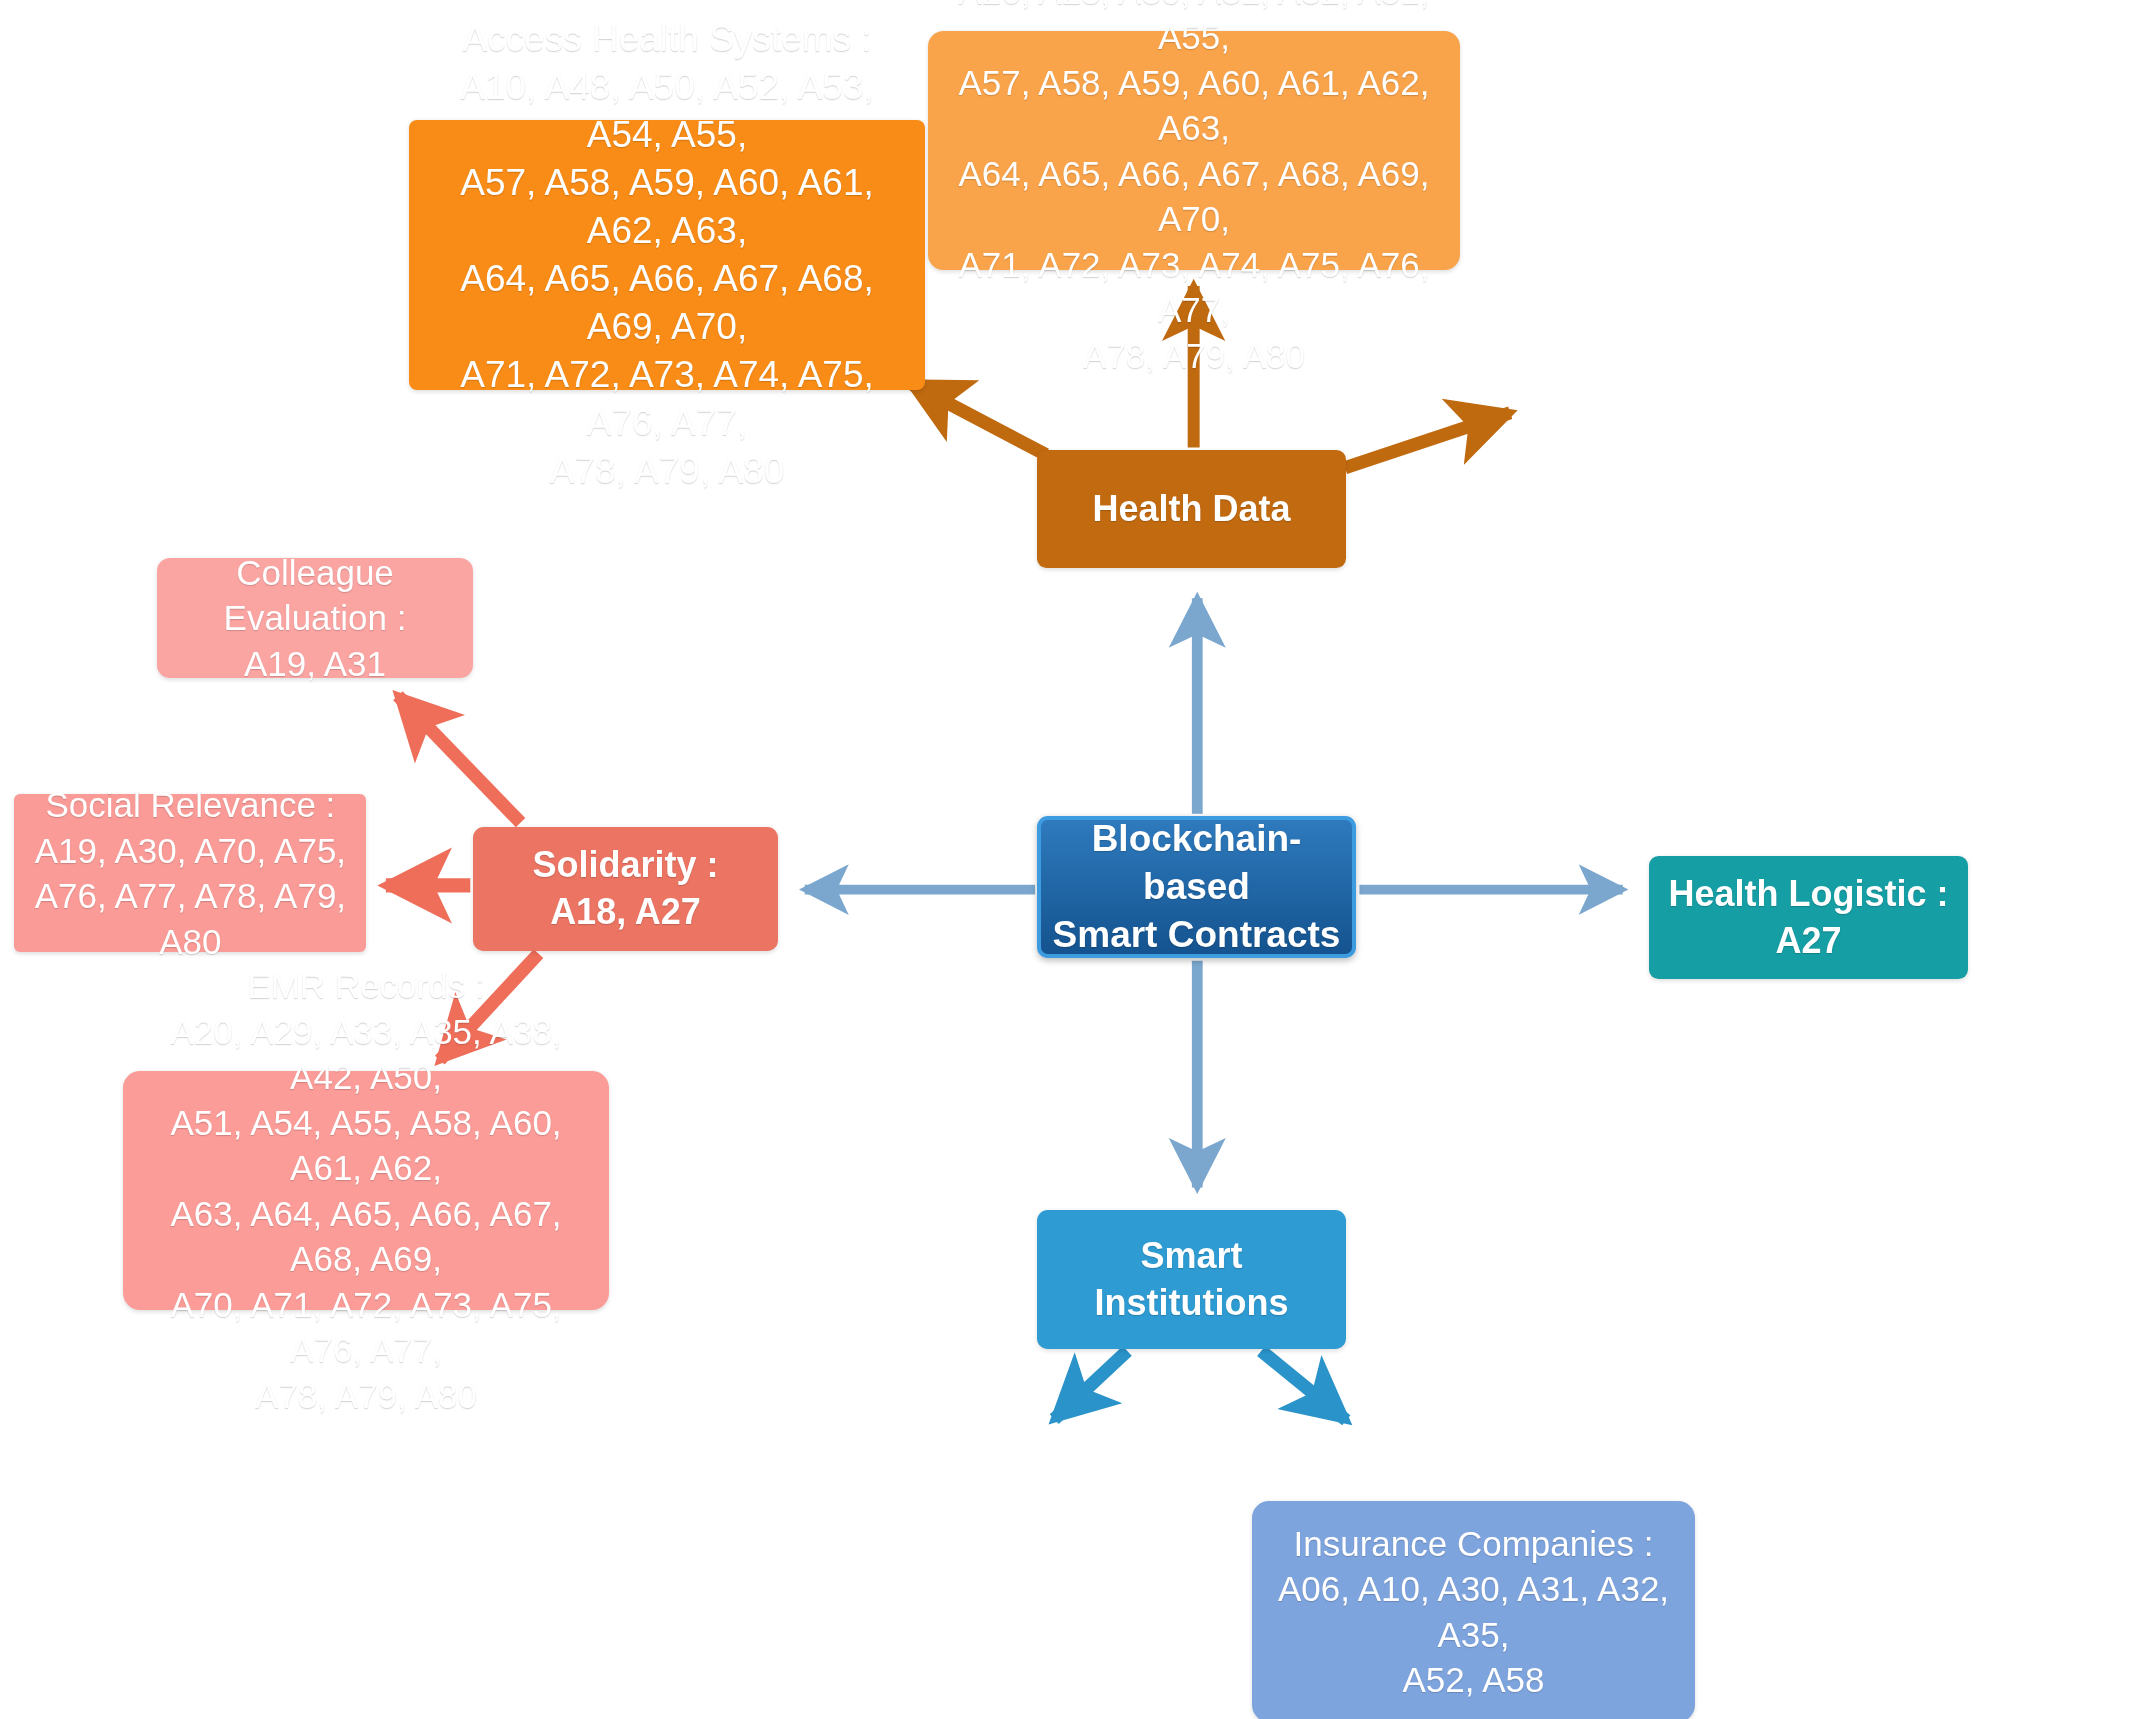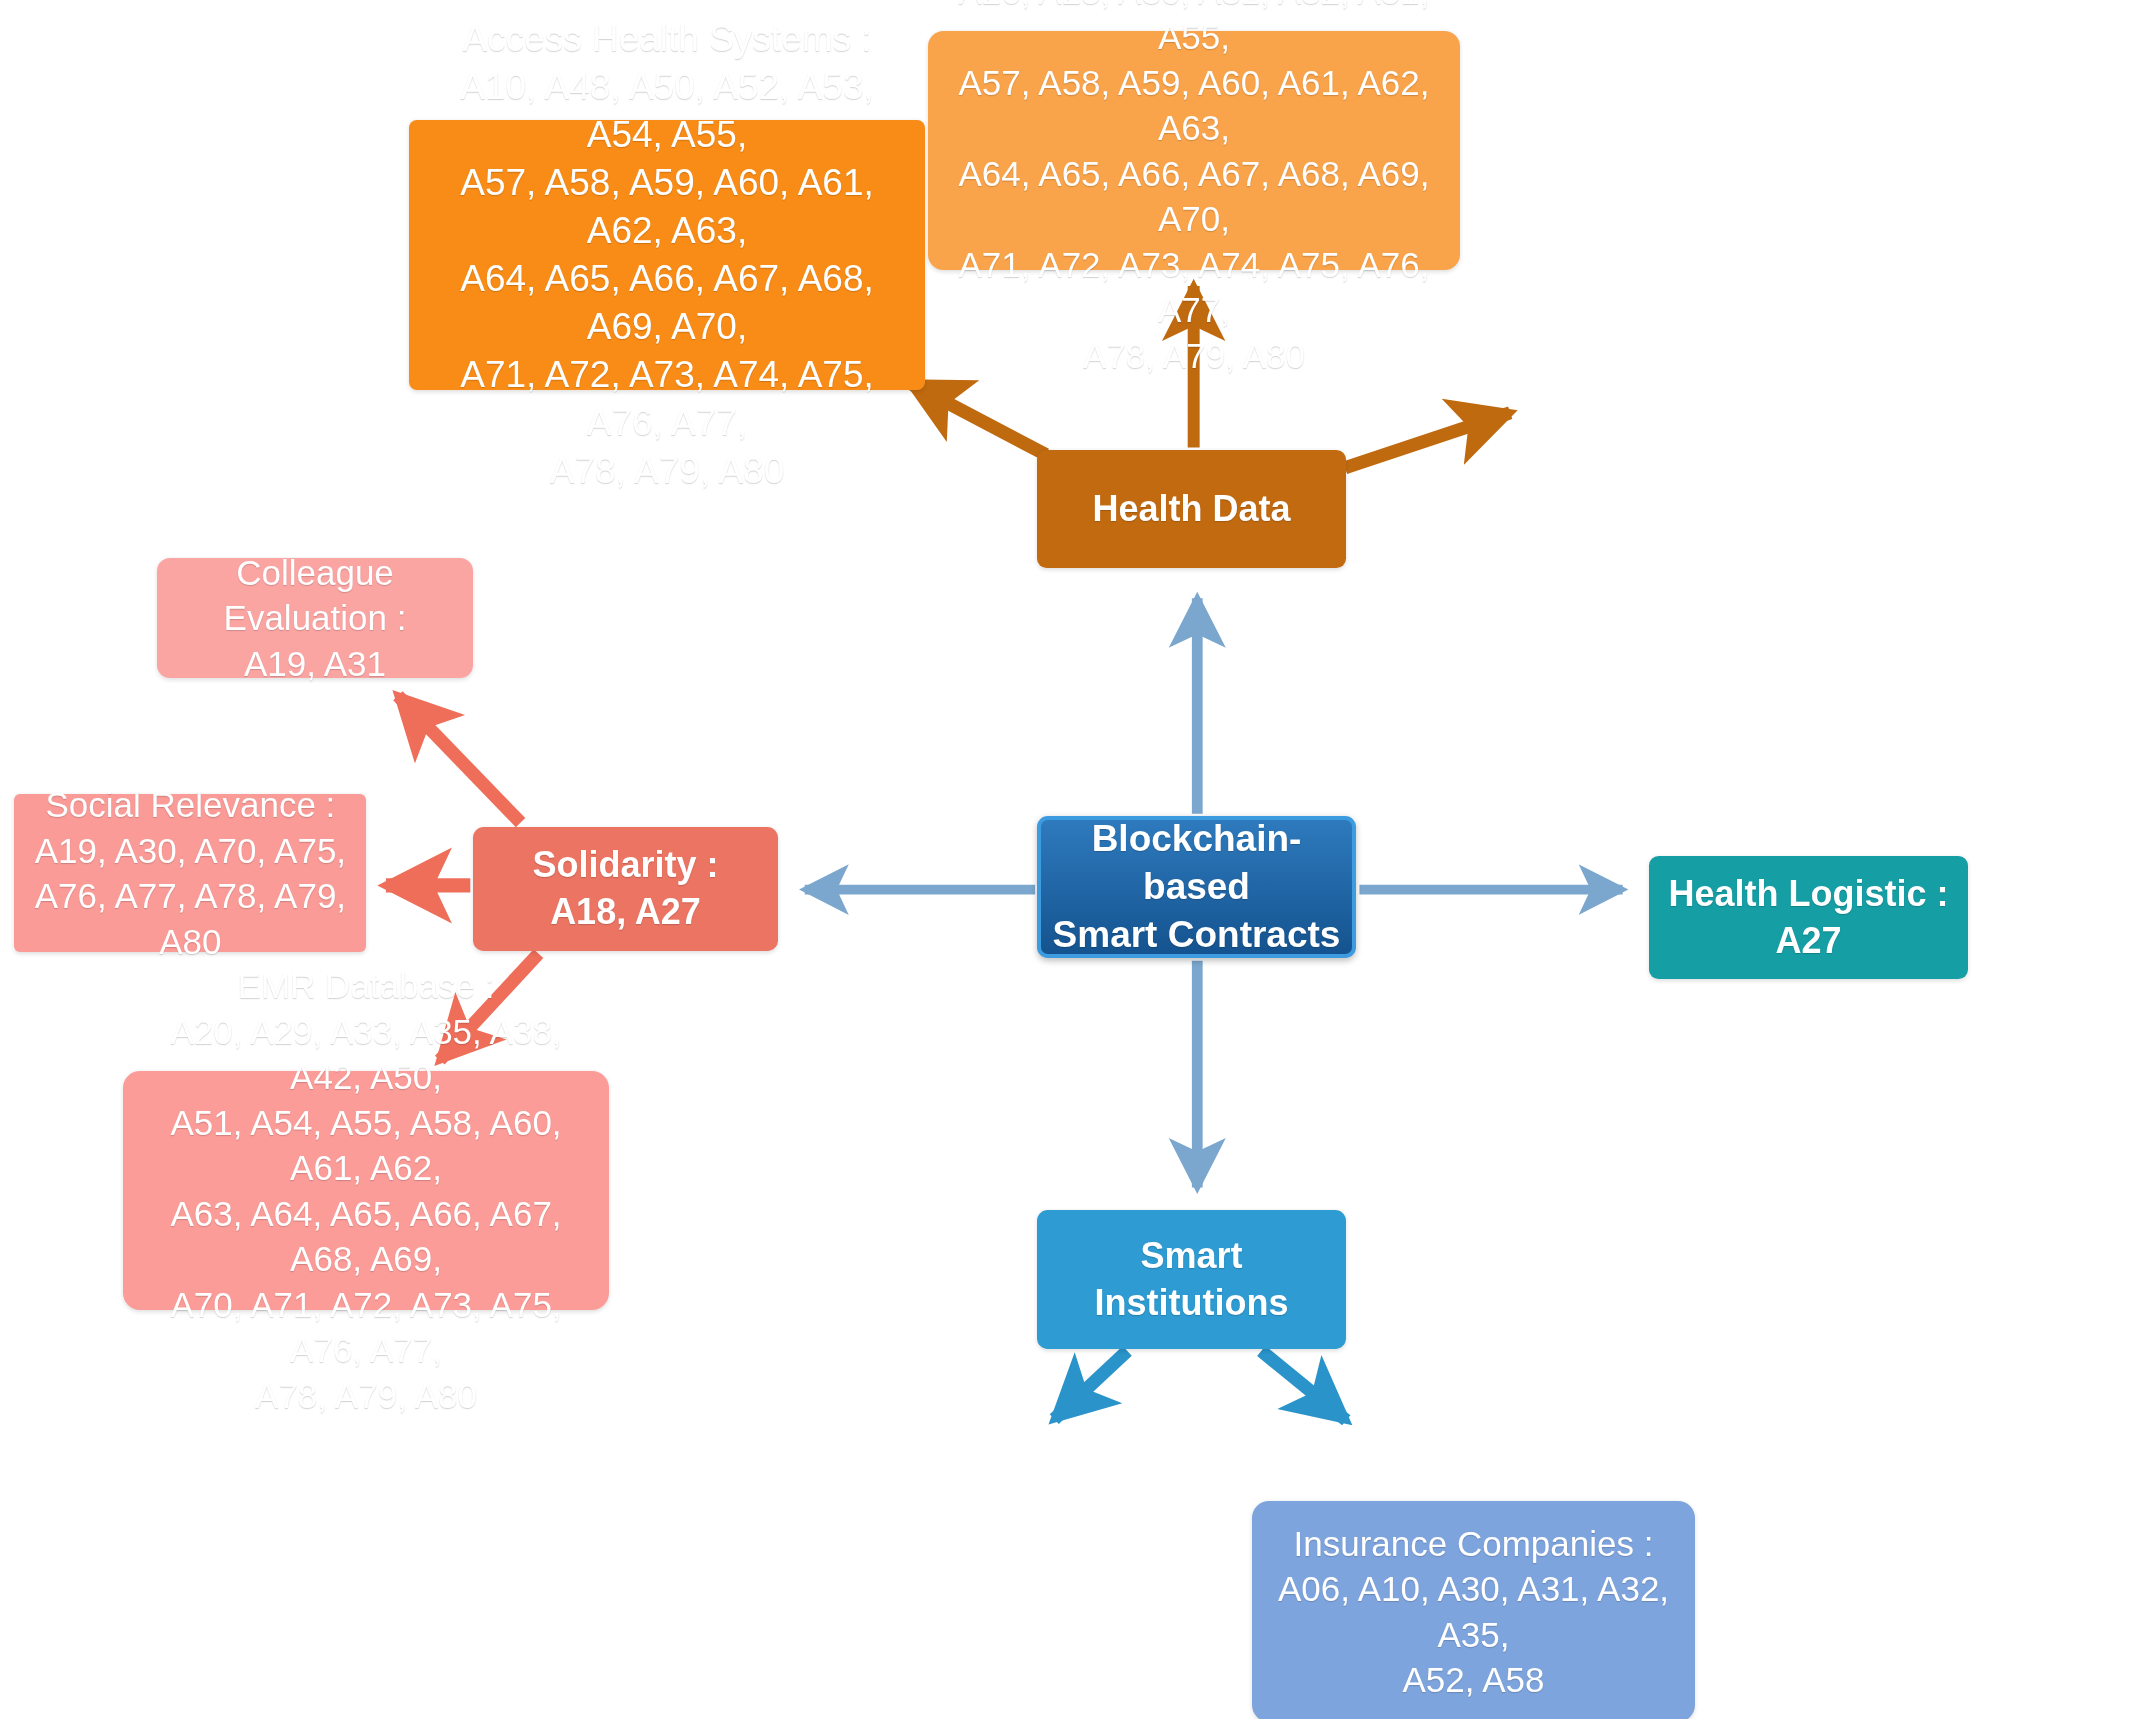--- a/index.html
+++ b/index.html
@@ -162,21 +162,21 @@
 A19, A30, A70, A75,
 A76, A77, A78, A79, A80</span>
   </div>
 
   <div class="node" id="node-solidarity">
     <span class="n-txt">Solidarity :
 A18, A27</span>
   </div>
 
   <div class="node" id="node-emr-sharing">
-    <span class="n-txt">EMR Database :
+    <span class="n-txt">EMR Records :
 A20, A29, A33, A35, A38, A42, A50,
 A51, A54, A55, A58, A60, A61, A62,
 A63, A64, A65, A66, A67, A68, A69,
 A70, A71, A72, A73, A75, A76, A77,
 A78, A79, A80</span>
   </div>
 
   <div class="node" id="node-blockchain">
     <span class="n-txt">Blockchain-based
 Smart Contracts</span>

